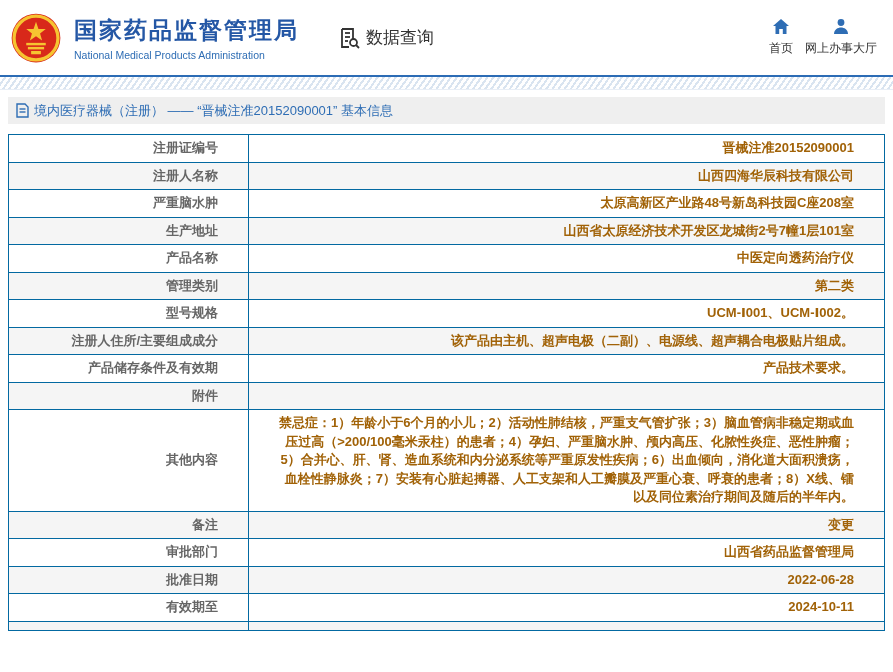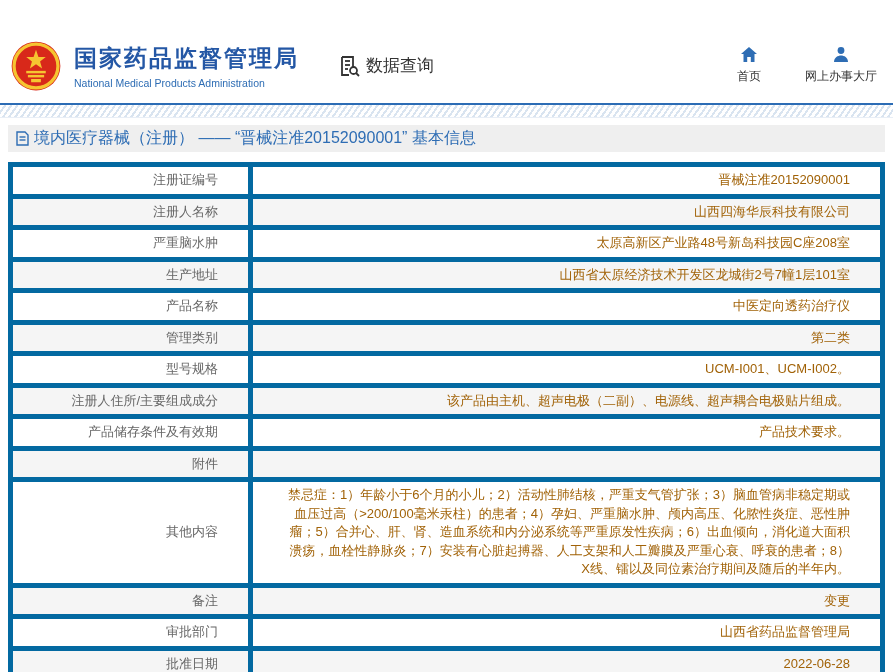--- a/index.html
+++ b/index.html
@@ -5,69 +5,69 @@
   * { margin: 0; padding: 0; box-sizing: border-box; }
   html,body { background: #fff; }
   body {
     width: 893px; height: 672px;
     font-family: "Liberation Sans", "DejaVu Sans", sans-serif;
     color: #4a4a4a; overflow: hidden;
   }
   
   .site-header {
     height: 75px; display: flex; align-items: center;
-    padding: 0 16px 0 10px; background: #fff; margin-top: 28px;
+    padding: 0 16px 0 10px; background: #fff;
   }
   .logo-wrap { display: flex; align-items: center; }
   .emblem { width: 52px; height: 52px; flex: 0 0 auto; }
   .org-names { margin-left: 12px; }
   .org-zh { font-size: 23px; font-weight: bold; color: #2457a5; letter-spacing: 2px; }
   .org-en { font-size: 10.5px; color: #2e6db4; margin-top: 3px; }
   .section-title {
     display: flex; align-items: center; margin-left: 38px; cursor: pointer;
     font-size: 17px; color: #333; text-decoration: none;
   }
   .section-title svg { margin-right: 5px; }
-  .header-nav { margin-left: auto; display: flex; gap: 44px; }
+  .header-nav { margin-left: auto; display: flex; gap: 12px; }
   .header-nav a {
     display: flex; flex-direction: column; align-items: center;
     text-decoration: none; color: #333; font-size: 12px; cursor: pointer;
   }
   .header-nav svg { margin-bottom: 4px; }
   
   .blue-line { height: 2px; background: #2c6cb5; }
   .hatch-band {
     height: 13px;
     background: repeating-linear-gradient(
       -55deg,
       #ffffff 0px, #ffffff 3px,
       #d9e4f0 3px, #d9e4f0 5px);
     border-bottom: 1px solid #e8eef6;
   }
   
   .breadcrumb {
     margin: 7px 8px 10px 8px; height: 27px;
     background: #efefef; display: flex; align-items: center;
-    padding: 0 8px; font-size: 16px; color: #2e6db4;
+    padding: 0 8px; font-size: 13px; color: #2e6db4;
   }
   .breadcrumb svg { margin-right: 5px; flex: 0 0 auto; }
   
   .info-table {
     margin: 0 8px; width: 877px;
     border-collapse: collapse; table-layout: fixed;
     font-size: 13px;
   }
   .info-table tr:nth-child(even) { background: #f5f5f5; }
   .info-table tr:nth-child(odd)  { background: #ffffff; }
   .info-table th, .info-table td {
-    border: 5px solid #0369a1;
+    border: 1px solid #0369a1;
     padding: 4px 30px;
     line-height: 18.5px;
     vertical-align: middle;
-    font-weight: normal;
+    font-weight: bold;
   }
   .info-table th {
     width: 240px; text-align: right; color: #666;
   }
   .info-table td { text-align: right; color: #a16207; }
 </style>
 </head>
 <body>
 
 <header class="site-header">

